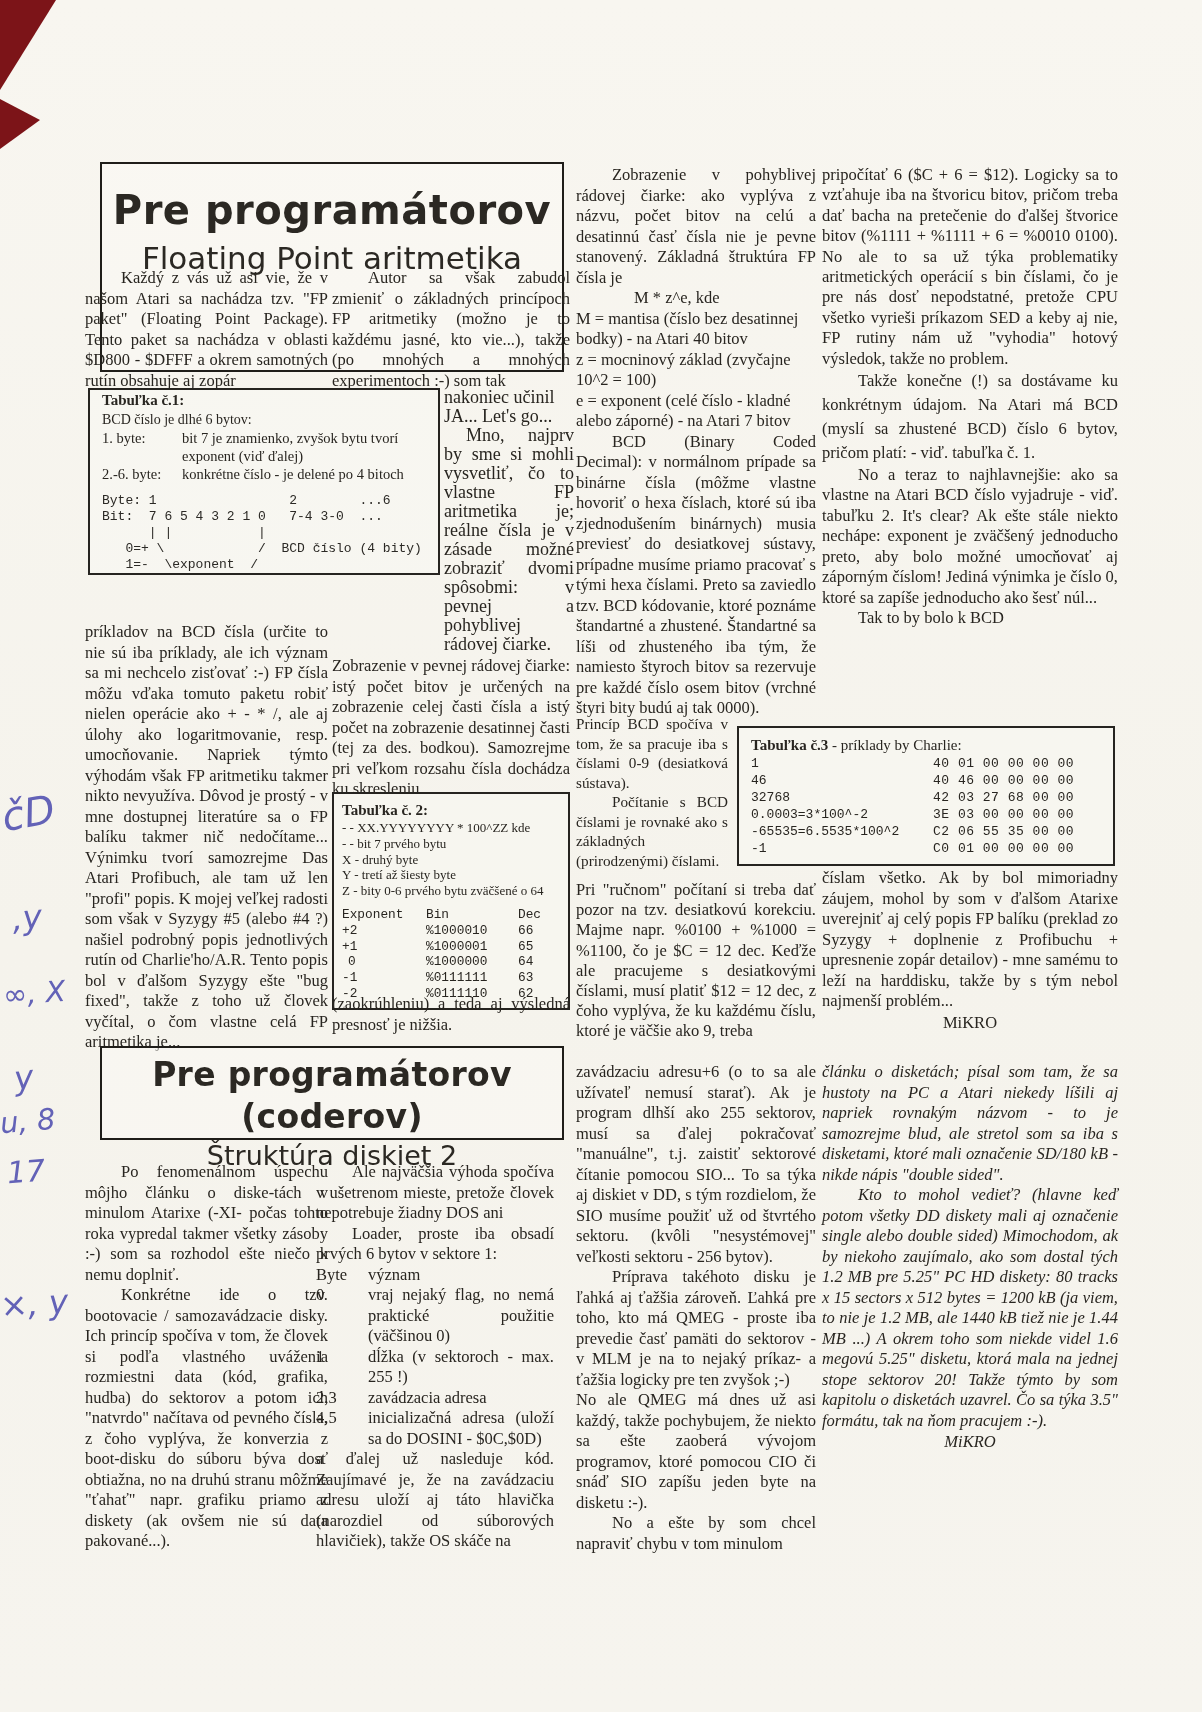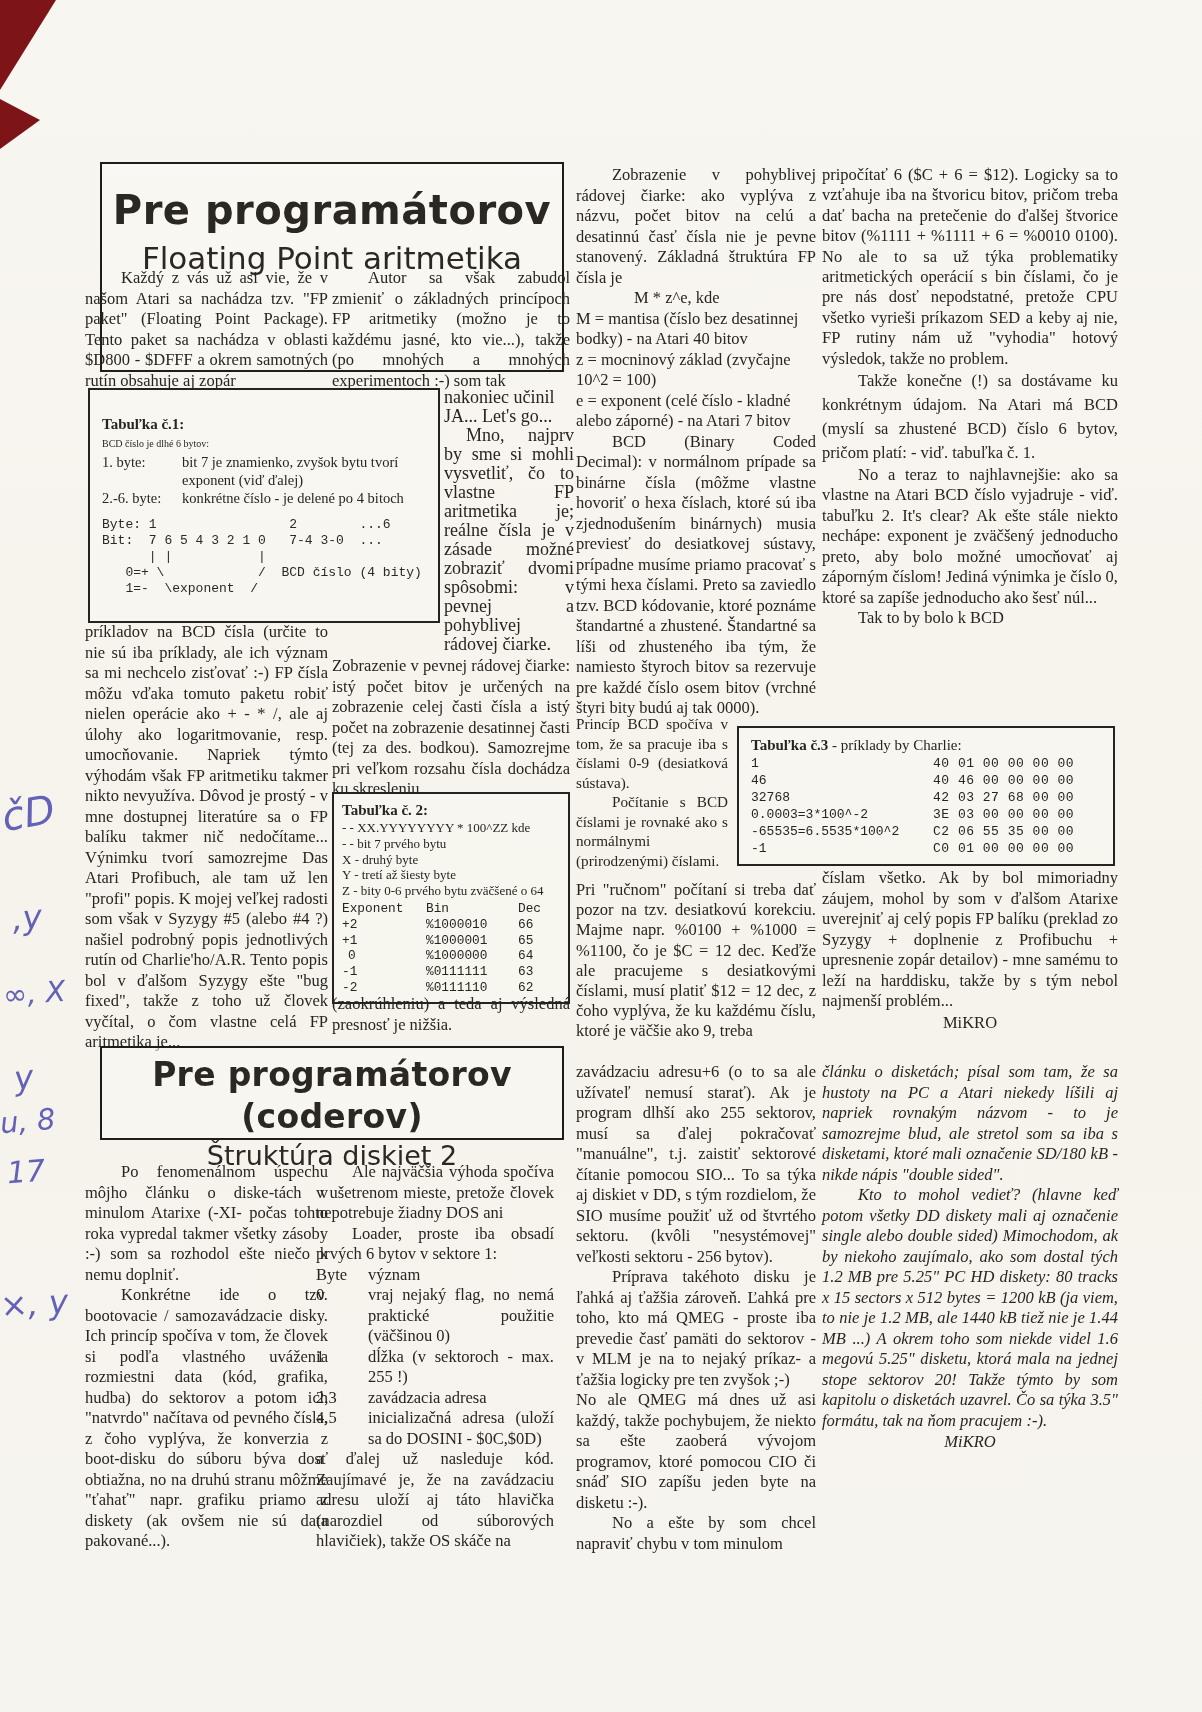--- a/index.html
+++ b/index.html
@@ -32,31 +32,31 @@
   
   .col{box-sizing:border-box;}
   .col p{margin:0;text-align:justify;font-size:16.5px;line-height:20.5px;}
   .col p.ind{text-indent:36px;}
   .col p.left{text-align:left;}
   .narrow p{font-size:18px;line-height:19px;}
   .narrow p.ind{text-indent:22px;}
   .formula{text-indent:58px !important;text-align:left !important;}
   .sig{text-align:center !important;margin-top:1px !important;}
   
-  .tbox{border:2px solid #262420;box-sizing:border-box;padding:24px 12px;background:rgba(250,249,244,.4);}
+  .tbox{border:2px solid #262420;box-sizing:border-box;padding:0 12px;background:rgba(250,249,244,.4);}
   .tbl1{left:88px;top:388px;width:352px;}
   .tbl2{left:332px;top:792px;width:238px;padding:6px 8px;}
   .tbl3{left:737px;top:726px;width:378px;padding:7px 12px;}
   .ttitle{font-weight:bold;font-size:15px;line-height:20px;}
-  .tintro{font-size:10px;line-height:19px;}
+  .tintro{font-size:14px;line-height:19px;}
   .trow{display:grid;grid-template-columns:80px 1fr;font-size:14.5px;line-height:18px;}
   .mono{font-family:"Liberation Mono","DejaVu Sans Mono",monospace;}
   .diagram{font-size:13px;line-height:16px;white-space:pre;margin-top:10px;color:#2b2925;}
   .t2lines div{font-size:13px;line-height:15.8px;white-space:nowrap;}
-  .t2grid{display:grid;grid-template-columns:84px 92px 40px;font-size:12.8px;line-height:15.8px;margin-top:2px;}
+  .t2grid{display:grid;grid-template-columns:84px 92px 40px;font-size:12.8px;line-height:15.8px;margin-top:8px;}
   .t3title{font-size:15px;line-height:20px;}
   .t3title b{font-weight:bold;}
   .t3grid{display:grid;grid-template-columns:1fr 168px;font-size:13px;line-height:17px;}
   .t3grid .hex{letter-spacing:.5px;}
 </style>
 </head>
 <body>
 
 <div class="page">
 
@@ -151,21 +151,21 @@
   <div class="abs col" style="left:576px;top:165px;width:240px;">
     <p class="ind">Zobrazenie v pohyblivej rádovej čiarke: ako vyplýva z názvu, počet bitov na celú a desatinnú časť čísla nie je pevne stanovený. Základná štruktúra FP čísla je</p>
     <p class="formula">M * z^e, kde</p>
     <p class="left">M = mantisa (číslo bez desatinnej bodky) - na Atari 40 bitov</p>
     <p class="left">z = mocninový základ (zvyčajne 10^2 = 100)</p>
     <p class="left">e = exponent (celé číslo - kladné alebo záporné) - na Atari 7 bitov</p>
     <p class="ind">BCD (Binary Coded Decimal): v normálnom prípade sa binárne čísla (môžme vlastne hovoriť o hexa číslach, ktoré sú iba zjednodušením binárnych) musia previesť do desiatkovej sústavy, prípadne musíme priamo pracovať s tými hexa číslami. Preto sa zaviedlo tzv. BCD kódovanie, ktoré poznáme štandartné a zhustené. Štandartné sa líši od zhusteného iba tým, že namiesto štyroch bitov sa rezervuje pre každé číslo osem bitov (vrchné štyri bity budú aj tak 0000).</p>
   </div>
   <div class="abs col" style="left:576px;top:714px;width:152px;">
     <p style="font-size:15.2px;line-height:19.5px;">Princíp BCD spočíva v tom, že sa pracuje iba s číslami 0-9 (desiatková sústava).</p>
-    <p class="ind" style="font-size:15.2px;line-height:19.5px;">Počítanie s BCD číslami je rovnaké ako s normálnymi (prirodzenými) číslami.</p>
+    <p class="ind" style="font-size:15.2px;line-height:19.5px;">Počítanie s BCD číslami je rovnaké ako s základných (prirodzenými) číslami.</p>
   </div>
   <div class="abs col" style="left:576px;top:880px;width:240px;">
     <p style="line-height:20.2px;">Pri "ručnom" počítaní si treba dať pozor na tzv. desiatkovú korekciu. Majme napr. %0100 + %1000 = %1100, čo je $C = 12 dec. Keďže ale pracujeme s desiatkovými číslami, musí platiť $12 = 12 dec, z čoho vyplýva, že ku každému číslu, ktoré je väčšie ako 9, treba</p>
   </div>
 
   <div class="abs col" style="left:822px;top:165px;width:296px;">
     <p style="line-height:20.4px;">pripočítať 6 ($C + 6 = $12). Logicky sa to vzťahuje iba na štvoricu bitov, pričom treba dať bacha na pretečenie do ďalšej štvorice bitov (%1111 + %1111 + 6 = %0010 0100). No ale to sa už týka problematiky aritmetických operácií s bin číslami, čo je pre nás dosť nepodstatné, pretože CPU všetko vyrieši príkazom SED a keby aj nie, FP rutiny nám už "vyhodia" hotový výsledok, takže no problem.</p>
     <p class="ind" style="line-height:24px;">Takže konečne (!) sa dostávame ku konkrétnym údajom. Na Atari má BCD (myslí sa zhustené BCD) číslo 6 bytov, pričom platí: - viď. tabuľka č. 1.</p>
     <p class="ind" style="line-height:20.4px;">No a teraz to najhlavnejšie: ako sa vlastne na Atari BCD číslo vyjadruje - viď. tabuľku 2. It's clear? Ak ešte stále niekto nechápe: exponent je zväčšený jednoducho preto, aby bolo možné umocňovať aj záporným číslom! Jediná výnimka je číslo 0, ktoré sa zapíše jednoducho ako šesť núl...</p>
     <p class="ind left" style="line-height:20.4px;">Tak to by bolo k BCD</p>

